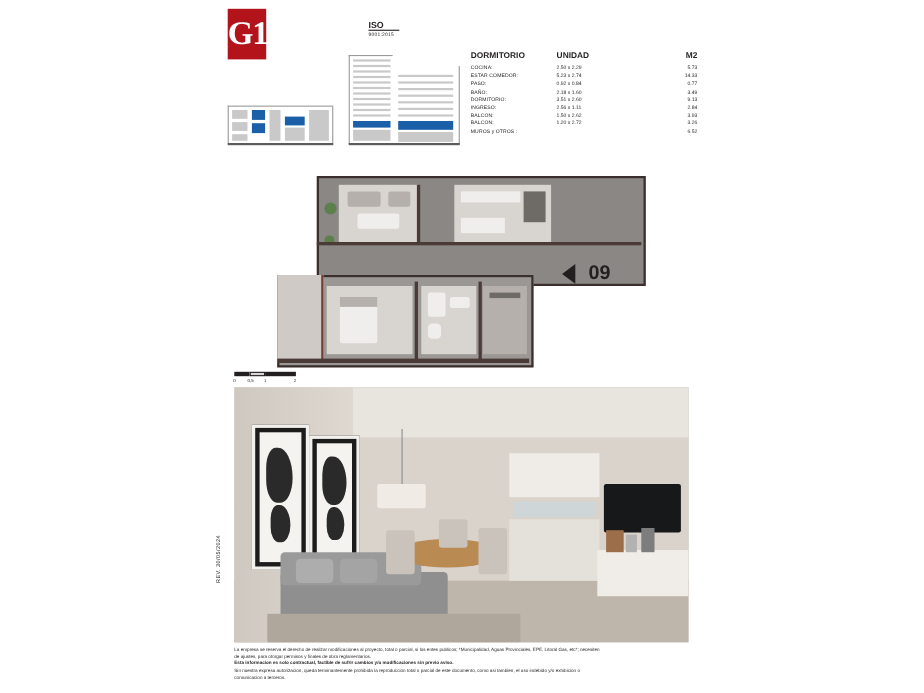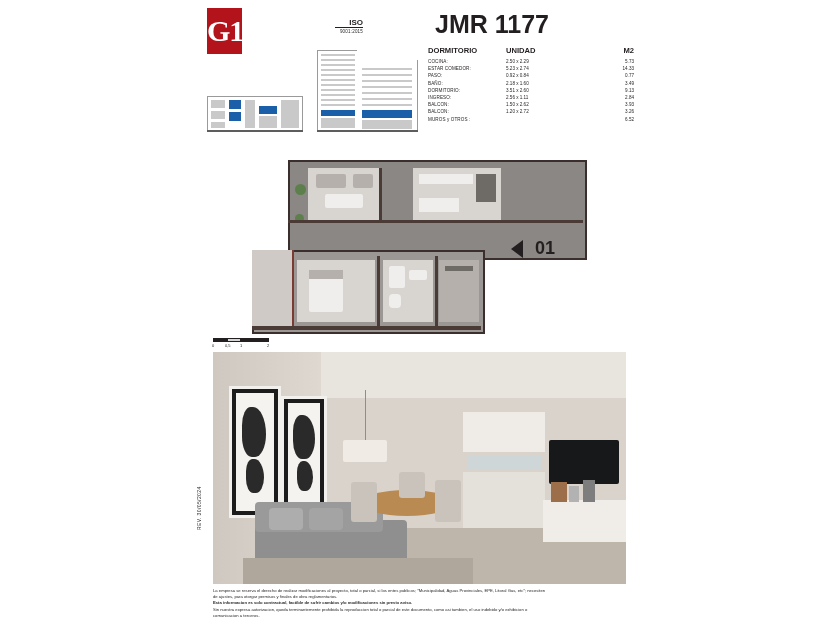--- a/index.html
+++ b/index.html
@@ -42,21 +42,21 @@
     font-size: 30px;
     line-height: 46px;
     text-align: center;
     letter-spacing: -1px;
   }
   .iso-badge {
     position: absolute;
     left: 128px;
     top: 10px;
     width: 28px;
-    text-align: right;
+    text-align: left;
   }
   .iso-badge .iso-top {
     font-size: 8px;
     font-weight: bold;
     color: #231f20;
     border-bottom: 1px solid #231f20;
     line-height: 9px;
   }
   .iso-badge .iso-bot {
     font-size: 4.5px;
@@ -342,21 +342,20 @@
 <div class="sheet">
 
   <div class="header">
     <div class="logo-g1">G1</div>
 
     <div class="iso-badge">
       <div class="iso-top">ISO</div>
       <div class="iso-bot">9001:2015</div>
     </div>
 
-    <div class="title-jmr">JMR 1177</div>
 
   </div>
 
   <div class="sketches">
 
     <div class="sk-line" style="left:0px;top:48px;width:95px;height:1px;"></div>
     <div class="sk-line" style="left:0px;top:82px;width:95px;height:1px;"></div>
     <div class="sk-line" style="left:0px;top:48px;width:1px;height:34px;"></div>
     <div class="sk-line" style="left:95px;top:48px;width:1px;height:34px;"></div>
     <div class="sk-grey" style="left:4px;top:52px;width:14px;height:8px;"></div>
@@ -483,21 +482,21 @@
     <div class="p-mid p-rect" style="left:226px;top:100px;width:40px;height:62px;"></div>
     <div class="p-dark p-rect" style="left:232px;top:106px;width:28px;height:5px;"></div>
 
     <div class="p-wall" style="left:75px;top:60px;width:295px;height:3px;"></div>
     <div class="p-wall" style="left:166px;top:8px;width:3px;height:52px;"></div>
     <div class="p-wall" style="left:164px;top:96px;width:3px;height:74px;"></div>
     <div class="p-wall" style="left:222px;top:96px;width:3px;height:74px;"></div>
     <div class="p-wall" style="left:39px;top:166px;width:229px;height:4px;"></div>
 
     <div class="unit-arrow"></div>
-    <div class="unit-tag">01</div>
+    <div class="unit-tag">09</div>
   </div>
 
   <div class="scalebar">
     <div class="sb-seg" style="left:0;width:14px;background:#231f20;"></div>
     <div class="sb-seg" style="left:14px;width:14px;background:#d6d6d6;border:0.5px solid #231f20;box-sizing:border-box;"></div>
     <div class="sb-seg" style="left:28px;width:28px;background:#231f20;"></div>
     <div class="sb-lab" style="left:-1px;">0</div>
     <div class="sb-lab" style="left:12px;">0,5</div>
     <div class="sb-lab" style="left:27px;">1</div>
     <div class="sb-lab" style="left:54px;">2</div>

